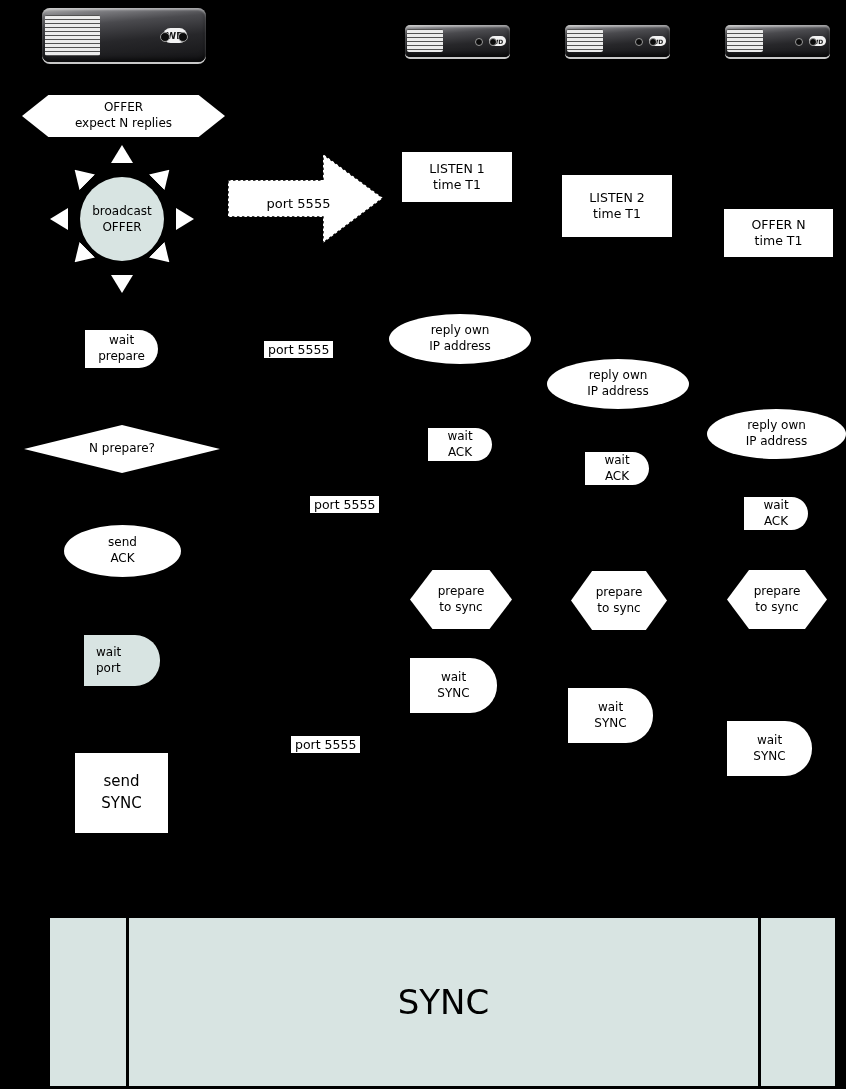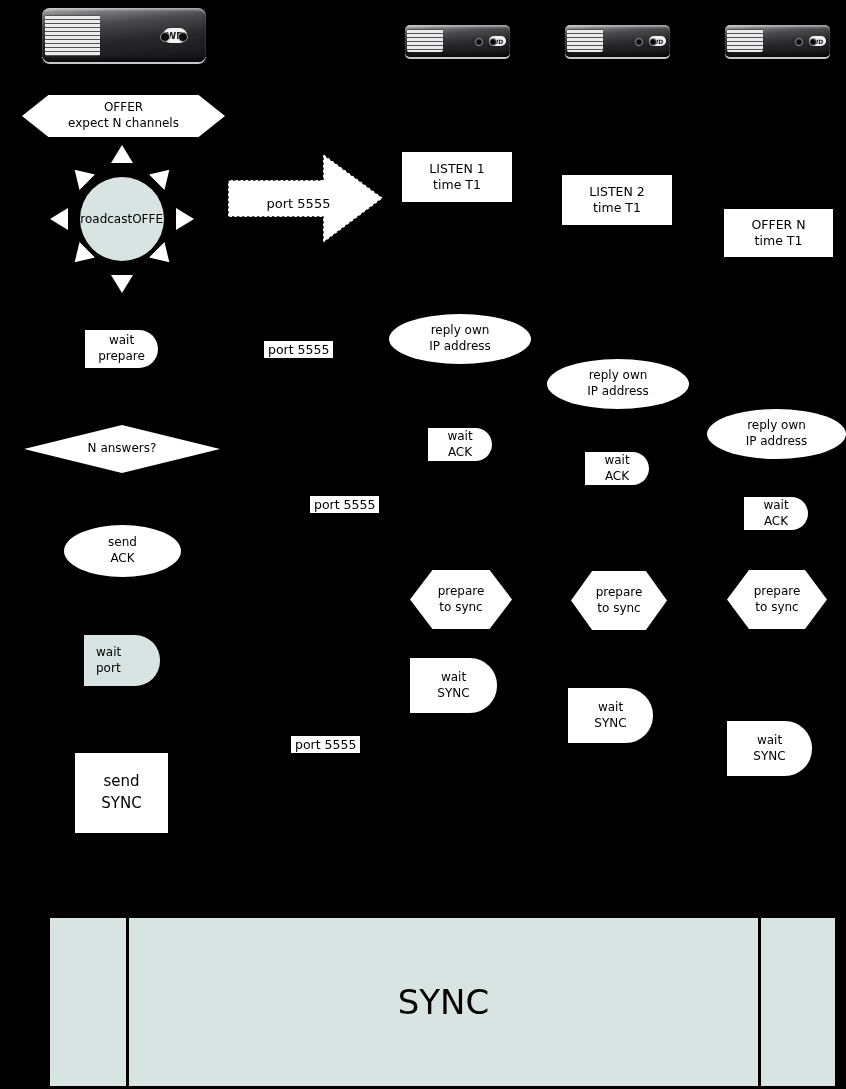--- a/index.html
+++ b/index.html
@@ -20,21 +20,21 @@
   .delay-lg{border-radius:0 27px 27px 0;}
   .accent{background:#d8e4e2;}
 
   
   .port-label{position:absolute;background:#fff;color:#000;font-size:12.5px;
               padding:1px 4px;white-space:nowrap;}
 
   
   .sun{position:absolute;}
   .sun .core{position:absolute;left:32px;top:34px;width:84px;height:84px;border-radius:50%;
-             background:#d8e4e2;color:#000;display:flex;flex-direction:row;
+             background:#d8e4e2;color:#000;display:flex;flex-direction:column;
              align-items:center;justify-content:center;font-size:12px;line-height:1.35;text-align:left;}
   .ray{position:absolute;width:22px;height:18px;background:#fff;}
   .ray-up{clip-path:polygon(50% 0%,0% 100%,100% 100%);}
   .ray-down{clip-path:polygon(0% 0%,100% 0%,50% 100%);}
   .ray-left{width:18px;height:22px;clip-path:polygon(0% 50%,100% 0%,100% 100%);}
   .ray-right{width:18px;height:22px;clip-path:polygon(0% 0%,100% 50%,0% 100%);}
 
   
   .big-arrow{position:absolute;}
   .big-arrow .arrow-text{position:absolute;left:30px;top:46px;width:85px;text-align:center;
@@ -91,21 +91,21 @@
 
   <div class="device device-small" style="left:725px;top:25px;width:105px;height:32px;">
     <div class="sticker" style="left:2px;top:4px;width:36px;height:23px;"></div>
     <div class="logo" style="left:48px;top:11px;width:17px;height:10px;font-size:6px;">WD</div>
     <div class="led" style="left:70px;top:13px;width:6px;height:6px;"></div>
     <div class="led" style="left:84px;top:13px;width:6px;height:6px;"></div>
   </div>
 
   <div class="shape hexagon" style="left:22px;top:95px;width:203px;height:42px;">
     <span>OFFER</span>
-    <span>expect N channels</span>
+    <span>expect N replies</span>
   </div>
 
   <div class="sun" style="left:48px;top:143px;width:148px;height:152px;">
     <div class="ray ray-up" style="left:63px;top:2px;"></div>
     <div class="ray ray-down" style="left:63px;top:132px;"></div>
     <div class="ray ray-left" style="left:2px;top:65px;"></div>
     <div class="ray ray-right" style="left:128px;top:65px;"></div>
     <div class="ray ray-up" style="left:22px;top:24px;transform:rotate(-45deg);"></div>
     <div class="ray ray-up" style="left:104px;top:24px;transform:rotate(45deg);"></div>
     <div class="ray ray-up" style="left:22px;top:104px;transform:rotate(-135deg);"></div>
@@ -122,21 +122,21 @@
     </svg>
     <div class="arrow-text">port 5555</div>
   </div>
 
   <div class="shape delay-md" style="left:85px;top:330px;width:73px;height:38px;">
     <span>wait</span>
     <span>prepare</span>
   </div>
 
   <div class="shape diamond" style="left:24px;top:425px;width:196px;height:48px;">
-    <span>N answers?</span>
+    <span>N prepare?</span>
   </div>
 
   <div class="shape ellipse" style="left:64px;top:525px;width:117px;height:52px;">
     <span>send</span>
     <span>ACK</span>
   </div>
 
   <div class="shape accent" style="left:84px;top:635px;width:76px;height:51px;border-radius:0 25px 25px 0;align-items:flex-start;padding-left:12px;width:64px;text-align:left;">
     <span>wait</span>
     <span>port</span>
@@ -165,21 +165,21 @@
   </div>
   <div class="shape hexagon-narrow" style="left:410px;top:570px;width:102px;height:59px;">
     <span>prepare</span>
     <span>to sync</span>
   </div>
   <div class="shape delay-lg" style="left:410px;top:658px;width:87px;height:55px;">
     <span>wait</span>
     <span>SYNC</span>
   </div>
 
-  <div class="shape" style="left:562px;top:175px;width:110px;height:50px;font-size:12.5px;">
+  <div class="shape" style="left:562px;top:175px;width:110px;height:62px;font-size:12.5px;">
     <span>LISTEN 2</span>
     <span>time T1</span>
   </div>
   <div class="shape ellipse" style="left:547px;top:359px;width:142px;height:50px;">
     <span>reply own</span>
     <span>IP address</span>
   </div>
   <div class="shape delay-sm" style="left:585px;top:452px;width:64px;height:33px;">
     <span>wait</span>
     <span>ACK</span>

